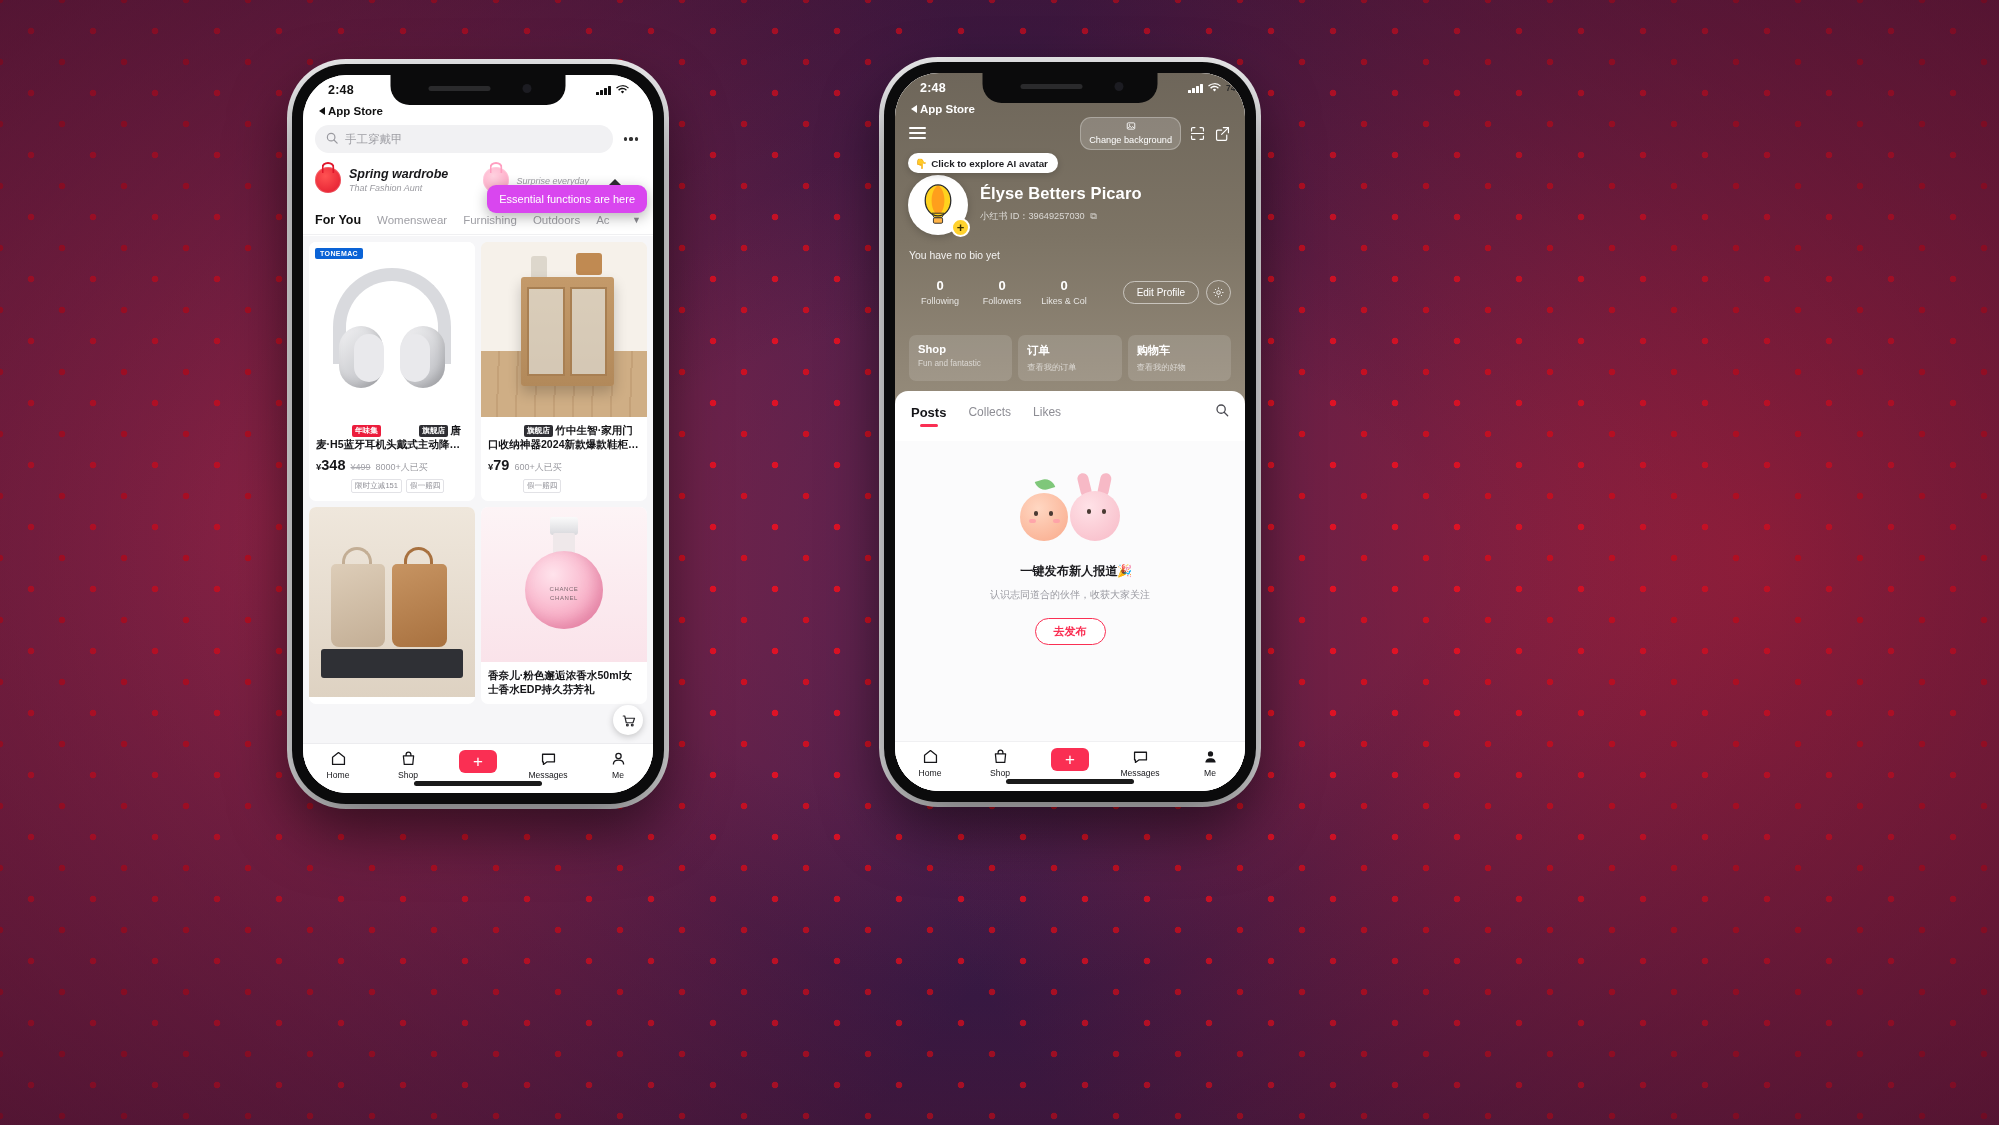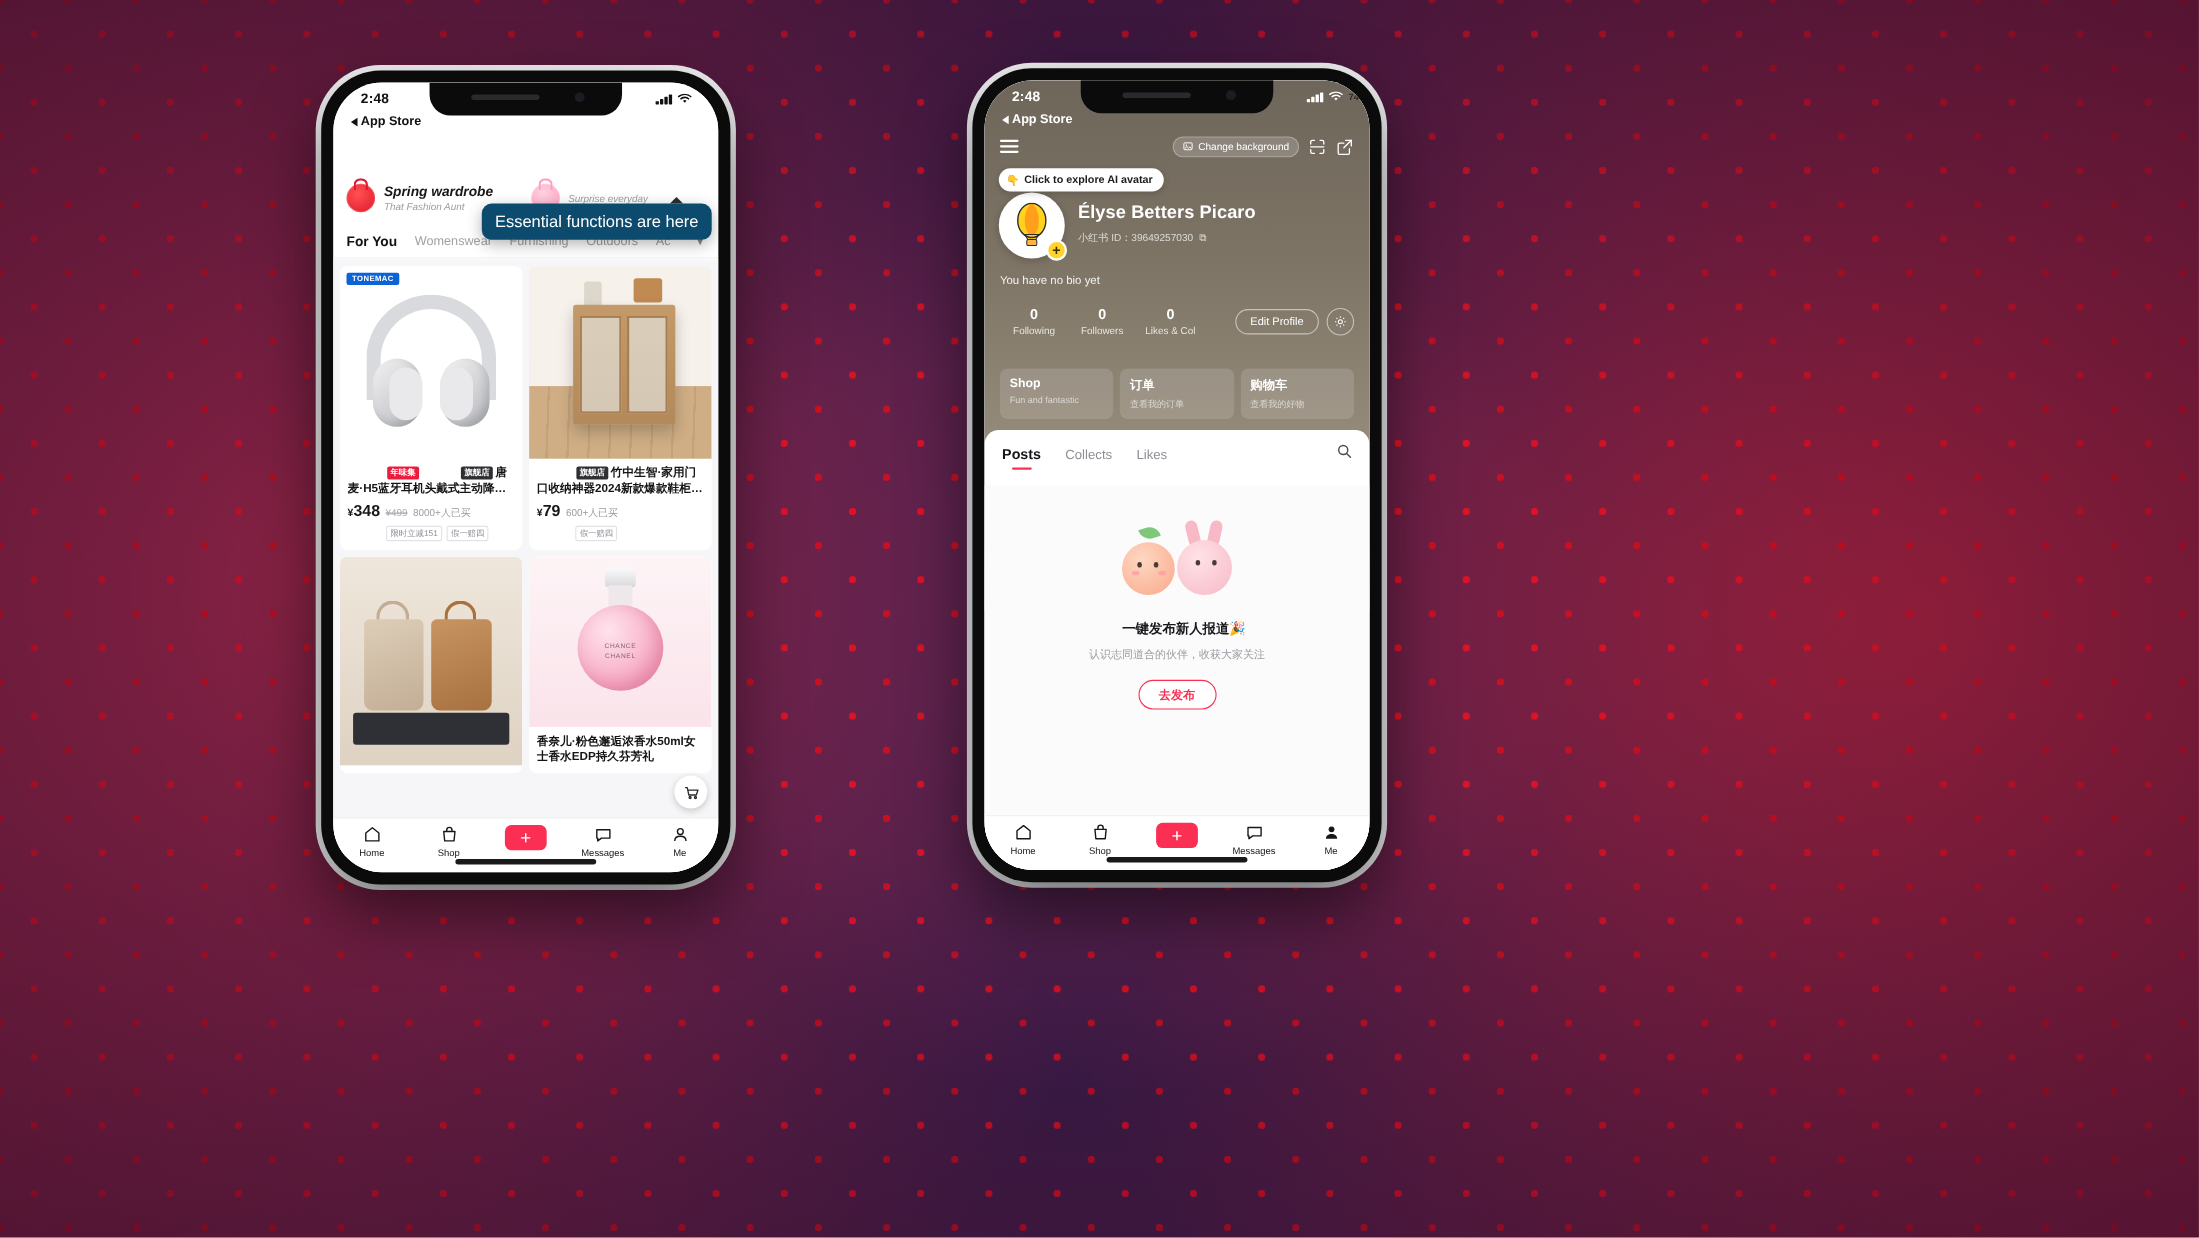--- a/index.html
+++ b/index.html
@@ -197,21 +197,21 @@
     font-size:6px; letter-spacing:.6px; color:#7d6a70; text-align:center; line-height:1.5;}
 
   .cartfab{
     position:absolute; right:10px; bottom:58px; width:30px;height:30px;border-radius:50%;
     background:#fff; box-shadow:0 2px 7px rgba(0,0,0,.2); display:flex;align-items:center;justify-content:center;
     z-index:22;
   }
 
   .tooltip{
     position:absolute; top:110px; right:6px; z-index:30;
-    background:#0c4a6e; color:#fff; font-size:15px; font-weight:500;
+    background:#d946ef; color:#fff; font-size:11px; font-weight:500;
     padding:8px 12px; border-radius:9px; white-space:nowrap;
     box-shadow:0 4px 14px rgba(0,0,0,.3);
   }
   .tooltip:after{
     content:""; position:absolute; top:-6px; right:26px;
     border-left:6px solid transparent;border-right:6px solid transparent;border-bottom:6px solid #2b2b2f;
   }
 
   
   .tabbar{
@@ -234,21 +234,21 @@
   }
   .r-topbar{
     position:absolute; top:45px; left:0; right:0; height:30px; z-index:14;
     display:flex; align-items:center; padding:0 14px; gap:8px;
   }
   .hamb{ width:17px; display:flex; flex-direction:column; gap:3.5px; }
   .hamb i{ height:1.9px; background:#fff; border-radius:1px; display:block; }
   .chgbg{
     margin-left:auto; display:flex; align-items:center; gap:4px;
     background:rgba(255,255,255,.18); border:1px solid rgba(255,255,255,.28);
-    color:#fff; font-size:9.2px; padding:3.5px 8px; border-radius:11px; white-space:nowrap;
+    color:#fff; font-size:9.2px; padding:3.5px 8px; border-radius:11px; white-space:nowrap;flex-direction:column;
   }
   .tico{ width:17px; height:17px; color:#fff; }
 
   .aihint{
     position:absolute; top:80px; left:13px; z-index:15;
     background:#fff; color:#1d1d21; font-size:9.8px; font-weight:600;
     padding:4.5px 10px 4.5px 7px; border-radius:12px; display:flex; align-items:center; gap:4px;
     box-shadow:0 2px 7px rgba(0,0,0,.18);
   }
   .prof{
@@ -365,20 +365,36 @@
               <div class="cap"></div>
             <div class="pct" style="color:#fff">74</div>
           </div>
         </div>
       </div>
       <div class="backlink" style="color:#111">
         <span class="tri"></span>
         <span>App Store</span>
       </div>
 
+      <div class="l-searchrow">
+        <div class="searchbar">
+          <span class="q">
+            <svg width="12" height="12" viewBox="0 0 14 14">
+                <circle cx="6" cy="6" r="4.4" fill="none" stroke="currentColor" stroke-width="1.4"></circle>
+                <path d="M9.3 9.3L13 13" stroke="currentColor" stroke-width="1.4" stroke-linecap="round"></path>
+              </svg>
+          </span>
+          <span class="txt">手工穿戴甲</span>
+        </div>
+        <div class="dots3">
+            <i></i>
+            <i></i>
+            <i></i>
+          </div>
+      </div>
 
       <div class="promo">
         <div class="promo-card">
           <div class="promo-ico"></div>
           <div>
             <div class="promo-t">Spring wardrobe</div>
             <div class="promo-s">That Fashion Aunt</div>
           </div>
         </div>
         <div class="promo-card">

